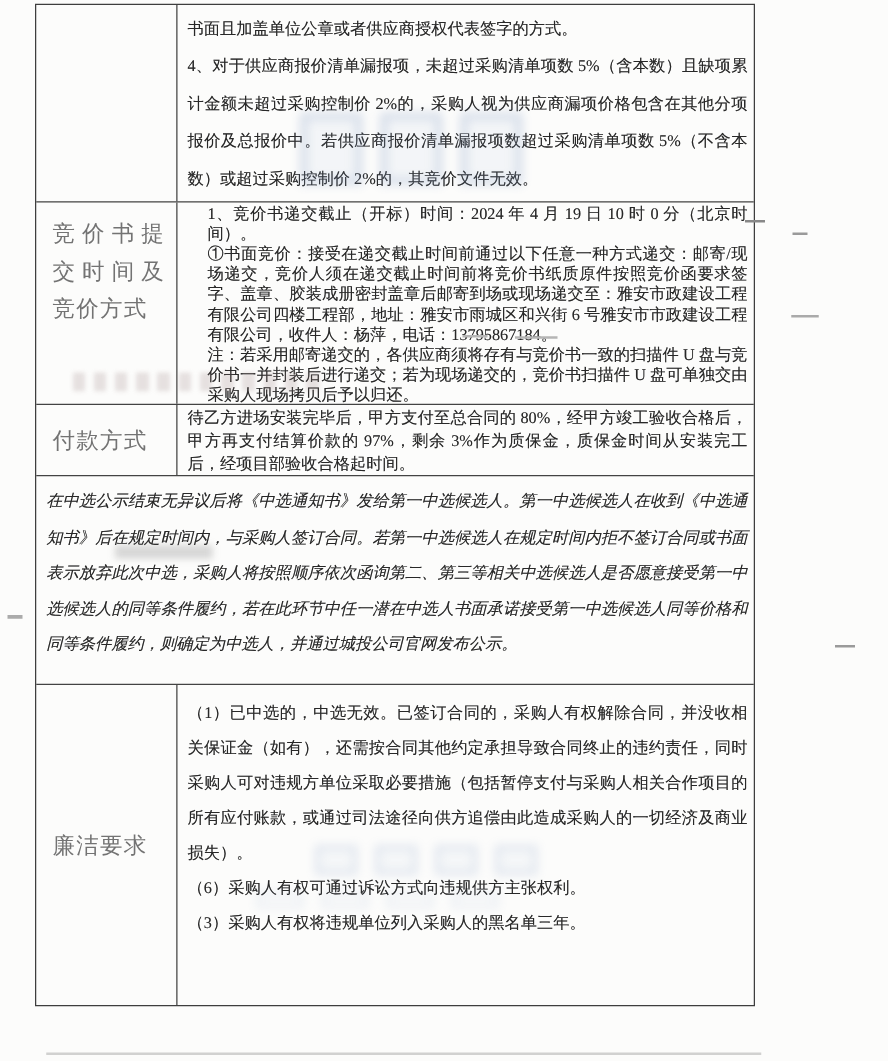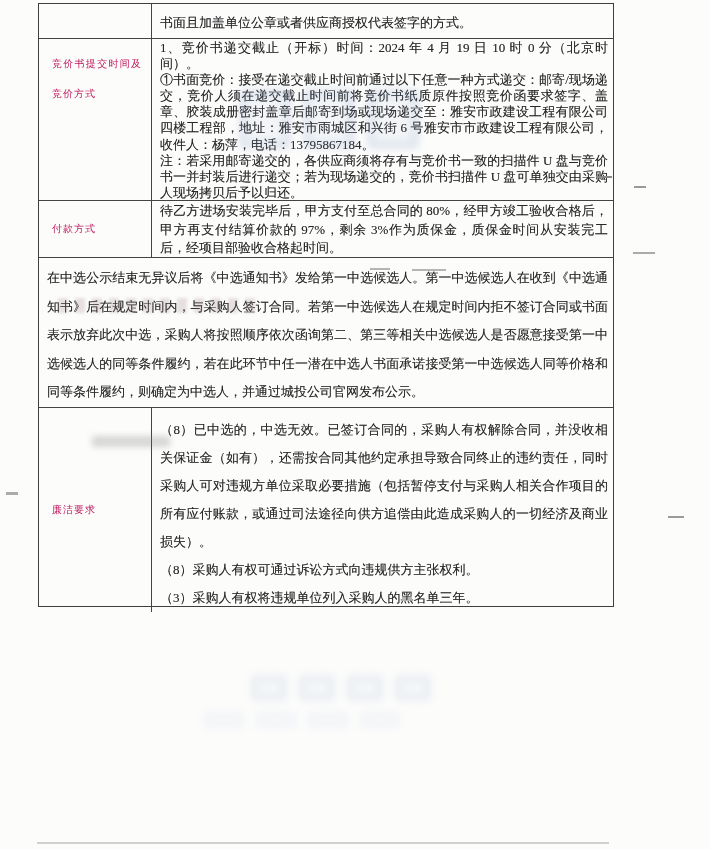--- a/index.html
+++ b/index.html
@@ -7,57 +7,57 @@
     width: 710px; height: 849px;
     background: #fcfcfb;
     font-family: "Liberation Serif", "DejaVu Serif", serif;
     position: relative;
     overflow: hidden;
   }
   .page { position: absolute; inset: 0; }
 
   .doc-table {
     position: absolute;
-    left: 38px; top: 3px;
-    width: 576px; height: 604px;
+    left: 28px; top: 3px;
+    width: 576px; height: 802px;
     border: 1.5px solid #3e3e3e;
     background: transparent;
     display: flex; flex-direction: column;
   }
   .row { display: flex; width: 100%; border-bottom: 1.5px solid #434343; }
   .row:last-child { border-bottom: none; }
   .r1 { height: 167px; }
   .r2 { height: 162px; }
   .r3 { height: 57px;  }
   .r4 { height: 176px; }
   .r5 { height: 271px; }
 
   .label-cell {
     width: 113px; flex: 0 0 113px;
     border-right: 1.5px solid #434343;
-    font-size: 10px; color: #be185d;
+    font-size: 18px; color: #737373;
     letter-spacing: 1px;
     overflow: hidden;
   }
   .label-top { padding: 10px 9px 0 13px; line-height: 30px; text-align: justify; }
   .label-mid { display: flex; align-items: center; padding: 0 9px 0 13px; text-align: center; }
 
   .content-cell {
     flex: 1 1 auto;
     color: #282828;
     font-size: 13px;
     overflow: hidden;
     padding: 0 5px 0 8px;
     text-shadow: 0 0 0.3px rgba(20,20,20,0.4);
   }
   .content-cell p { text-align: justify; }
   .sp-wide   { padding-top: 4px; }  .sp-wide p   { line-height: 30px; }
-  .sp-tight  { padding-top: 1px; }  .sp-tight p  { line-height: 16.1px; }
+  .sp-tight  { padding-top: 1px; }  .sp-tight p  { line-height: 16.1px; margin-left: 16px; }
   .sp-pay    { padding-top: 1px; }  .sp-pay p    { line-height: 18.6px; }
-  .sp-award  { padding-top: 6px; }  .sp-award p  { line-height: 28.5px; }
+  .sp-award  { padding-top: 6px; font-style: italic; }  .sp-award p  { line-height: 28.5px; }
   .sp-integ  { padding-top: 8px; }  .sp-integ p  { line-height: 28px; }
 
   
   .artifact { position: absolute; pointer-events: none; }
   .wm-band { display: flex; gap: 14px; filter: blur(4px); opacity: 0.45; }
   .wm-band .g {
     border: 6px solid rgba(122, 148, 192, 0.55);
     background: rgba(140, 165, 205, 0.18);
   }
   .wm1 { left: 240px; top: 90px;  }
@@ -91,20 +91,21 @@
 <body>
 
 <div class="page">
 
   <div class="doc-table">
 
     <div class="row r1">
       <div class="label-cell label-top"></div>
       <div class="content-cell sp-wide">
         <p>书面且加盖单位公章或者供应商授权代表签字的方式。</p>
+        <p>4、对于供应商报价清单漏报项，未超过采购清单项数 5%（含本数）且缺项累计金额未超过采购控制价 2%的，采购人视为供应商漏项价格包含在其他分项报价及总报价中。若供应商报价清单漏报项数超过采购清单项数 5%（不含本数）或超过采购控制价 2%的，其竞价文件无效。</p>
       </div>
     </div>
 
     <div class="row r2">
       <div class="label-cell label-top">竞价书提交时间及竞价方式</div>
       <div class="content-cell sp-tight">
         <p>1、竞价书递交截止（开标）时间：2024 年 4 月 19 日 10 时 0 分（北京时间）。</p>
         <p>①书面竞价：接受在递交截止时间前通过以下任意一种方式递交：邮寄/现场递交，竞价人须在递交截止时间前将竞价书纸质原件按照竞价函要求签字、盖章、胶装成册密封盖章后邮寄到场或现场递交至：雅安市政建设工程有限公司四楼工程部，地址：雅安市雨城区和兴街 6 号雅安市市政建设工程有限公司，收件人：杨萍，电话：13795867184。</p>
         <p>注：若采用邮寄递交的，各供应商须将存有与竞价书一致的扫描件 U 盘与竞价书一并封装后进行递交；若为现场递交的，竞价书扫描件 U 盘可单独交由采购人现场拷贝后予以归还。</p>
       </div>
@@ -119,22 +120,22 @@
 
     <div class="row r4">
       <div class="content-cell sp-award">
         <p>在中选公示结束无异议后将《中选通知书》发给第一中选候选人。第一中选候选人在收到《中选通知书》后在规定时间内，与采购人签订合同。若第一中选候选人在规定时间内拒不签订合同或书面表示放弃此次中选，采购人将按照顺序依次函询第二、第三等相关中选候选人是否愿意接受第一中选候选人的同等条件履约，若在此环节中任一潜在中选人书面承诺接受第一中选候选人同等价格和同等条件履约，则确定为中选人，并通过城投公司官网发布公示。</p>
       </div>
     </div>
 
     <div class="row r5">
       <div class="label-cell label-mid">廉洁要求</div>
       <div class="content-cell sp-integ">
-        <p>（8）已中选的，中选无效。已签订合同的，采购人有权解除合同，并没收相关保证金（如有），还需按合同其他约定承担导致合同终止的违约责任，同时采购人可对违规方单位采取必要措施（包括暂停支付与采购人相关合作项目的所有应付账款，或通过司法途径向供方追偿由此造成采购人的一切经济及商业损失）。</p>
-        <p>（8）采购人有权可通过诉讼方式向违规供方主张权利。</p>
+        <p>（1）已中选的，中选无效。已签订合同的，采购人有权解除合同，并没收相关保证金（如有），还需按合同其他约定承担导致合同终止的违约责任，同时采购人可对违规方单位采取必要措施（包括暂停支付与采购人相关合作项目的所有应付账款，或通过司法途径向供方追偿由此造成采购人的一切经济及商业损失）。</p>
+        <p>（6）采购人有权可通过诉讼方式向违规供方主张权利。</p>
         <p>（3）采购人有权将违规单位列入采购人的黑名单三年。</p>
       </div>
     </div>
 
   </div>
 
   <div class="artifact wm-band wm1">
     <div class="g"></div>
       <div class="g"></div>
       <div class="g"></div>

